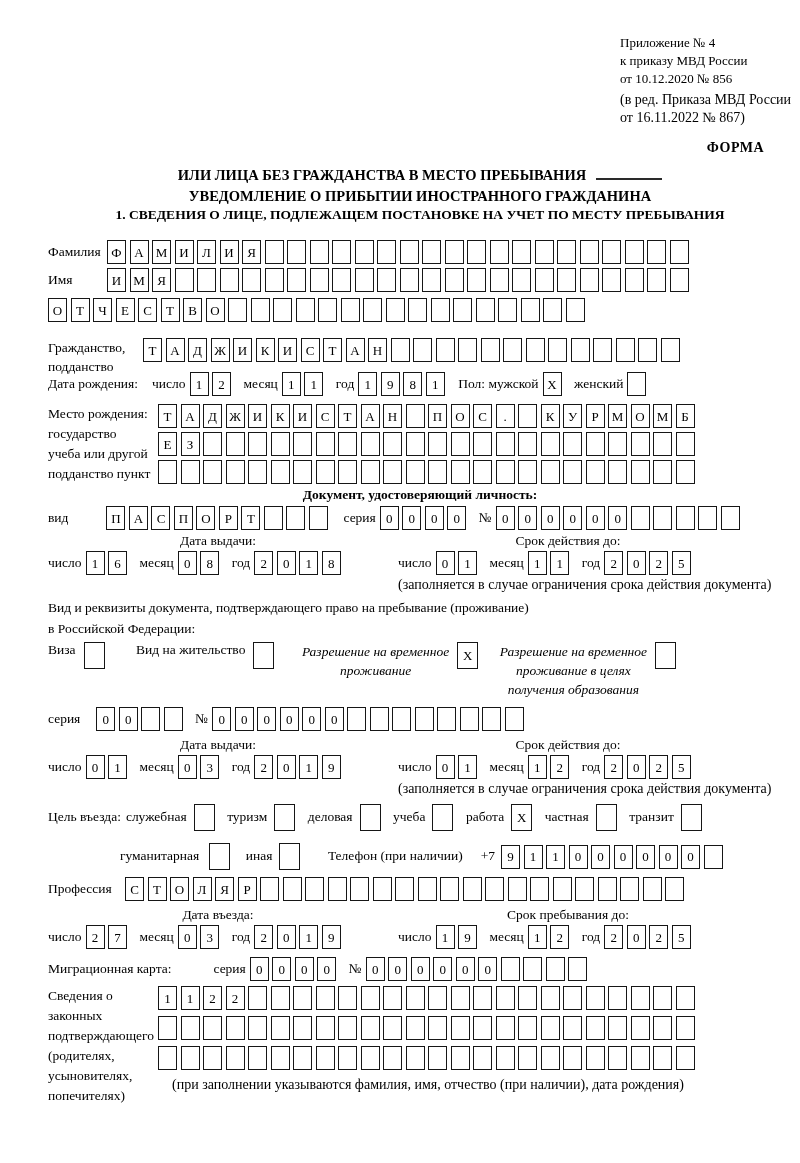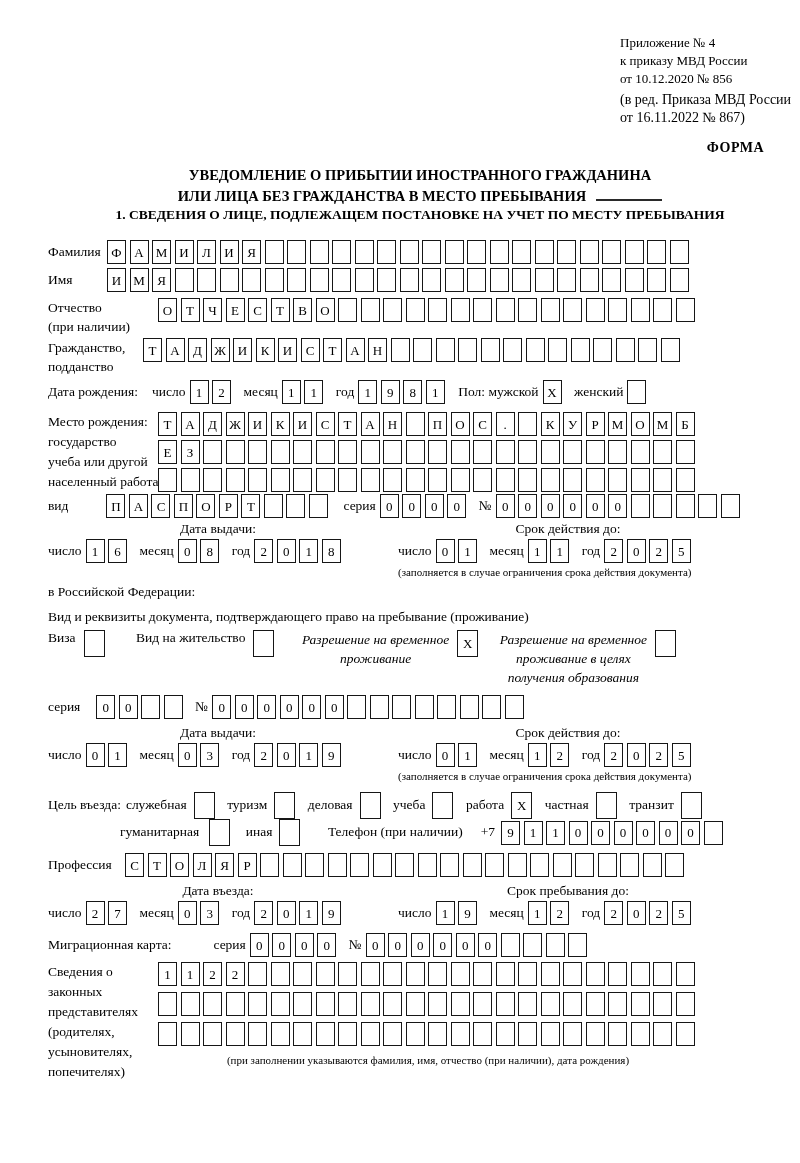--- a/index.html
+++ b/index.html
@@ -42,21 +42,21 @@
   .pol { margin:0 7px 0 9px; flex:none; }
 
   
   .dates { display:flex; align-items:flex-start; }
   .dcol  { flex:none; }
   .dcol.grow { flex:1; }
   .dhead { width:340px; text-align:center; font-size:13.5px; line-height:16px; }
   .dline { display:flex; align-items:center; margin-top:2px; white-space:nowrap; }
   .dline > span { flex:none; margin-right:4px; }
   .dline .dl { margin-left:9px; margin-right:4px; }
-  .note { font-size:11px; line-height:15px; }
+  .note { font-size:14px; line-height:15px; }
   .dates .note { margin-top:2px; white-space:nowrap; }
 
   .dochead { text-align:center; font-weight:bold; font-size:13.5px; margin-top:3px; }
   .introline { font-size:13.5px; line-height:18px; }
 
   
   .cbrow { display:flex; align-items:flex-start; margin-top:4px; white-space:nowrap; }
   .cbi { display:flex; align-items:flex-start; }
   .cbl { margin-right:8px; }
   .cbl2 { text-align:center; line-height:19px; margin-right:8px;font-style:italic; }
@@ -70,22 +70,22 @@
     <div>Приложение № 4</div>
     <div>к приказу МВД России</div>
     <div>от 10.12.2020 № 856</div>
     <div class="hsmall gap">(в ред. Приказа МВД России</div>
     <div class="hsmall">от 16.11.2022 № 867)</div>
   </div>
 
   <div class="forma">ФОРМА</div>
 
   <div class="title">
+    <div><span>ИЛИ ЛИЦА БЕЗ ГРАЖДАНСТВА В МЕСТО ПРЕБЫВАНИЯ</span><span class="tline"></span></div>
     <div>УВЕДОМЛЕНИЕ О ПРИБЫТИИ ИНОСТРАННОГО ГРАЖДАНИНА</div>
-    <div><span>ИЛИ ЛИЦА БЕЗ ГРАЖДАНСТВА В МЕСТО ПРЕБЫВАНИЯ</span><span class="tline"></span></div>
   </div>
 
   <div class="sect">1. СВЕДЕНИЯ О ЛИЦЕ, ПОДЛЕЖАЩЕМ ПОСТАНОВКЕ НА УЧЕТ ПО МЕСТУ ПРЕБЫВАНИЯ</div>
 
   <div class="frow" style="margin-top:17px">
     <div class="lbl w59">Фамилия</div>
     <div class="cells">
         <span class="cell">Ф</span>
         <span class="cell">А</span>
         <span class="cell">М</span>
@@ -141,24 +141,20 @@
         <span class="cell"></span>
         <span class="cell"></span>
         <span class="cell"></span>
         <span class="cell"></span>
         <span class="cell"></span>
         <span class="cell"></span>
       </div>
   </div>
 
   <div class="frow top h30" style="margin-top:6px">
-    <div class="lbl w110 two">
-      <div>Отчество</div>
-      <div>(при наличии)</div>
-    </div>
     <div class="cells">
         <span class="cell">О</span>
         <span class="cell">Т</span>
         <span class="cell">Ч</span>
         <span class="cell">Е</span>
         <span class="cell">С</span>
         <span class="cell">Т</span>
         <span class="cell">В</span>
         <span class="cell">О</span>
         <span class="cell"></span>
@@ -206,21 +202,21 @@
         <span class="cell"></span>
         <span class="cell"></span>
         <span class="cell"></span>
         <span class="cell"></span>
         <span class="cell"></span>
         <span class="cell"></span>
         <span class="cell"></span>
       </div>
   </div>
 
-  <div class="frow" style="margin-top:12px">
+  <div class="frow" style="margin-top:4px">
     <span class="lbl">Дата рождения:</span>
     <span class="dl" style="margin-left:14px">число</span>
     <div class="cells">
         <span class="cell">1</span>
         <span class="cell">2</span>
       </div>
     <span class="dl">месяц</span>
     <div class="cells">
         <span class="cell">1</span>
         <span class="cell">1</span>
@@ -240,21 +236,21 @@
     <div class="cells">
         <span class="cell"></span>
       </div>
   </div>
 
   <div class="frow top" style="margin-top:8px">
     <div class="lbl w110 two" style="line-height:20px">
       <div>Место рождения:</div>
       <div>государство</div>
       <div>учеба или другой</div>
-      <div>населенный работа</div>
+      <div>подданство пункт</div>
     </div>
     <div class="stack">
       <div class="cells">
           <span class="cell">Т</span>
           <span class="cell">А</span>
           <span class="cell">Д</span>
           <span class="cell">Ж</span>
           <span class="cell">И</span>
           <span class="cell">К</span>
           <span class="cell">И</span>
@@ -324,20 +320,21 @@
           <span class="cell"></span>
           <span class="cell"></span>
           <span class="cell"></span>
           <span class="cell"></span>
           <span class="cell"></span>
           <span class="cell"></span>
         </div>
     </div>
   </div>
 
+  <div class="dochead">Документ, удостоверяющий личность:</div>
 
   <div class="frow" style="margin-top:2px">
     <span class="lbl">вид</span>
     <div class="cells" style="margin-left:38px">
         <span class="cell">П</span>
         <span class="cell">А</span>
         <span class="cell">С</span>
         <span class="cell">П</span>
         <span class="cell">О</span>
         <span class="cell">Р</span>
@@ -410,22 +407,22 @@
             <span class="cell">2</span>
             <span class="cell">0</span>
             <span class="cell">2</span>
             <span class="cell">5</span>
           </div>
       </div>
       <div class="note">(заполняется в случае ограничения срока действия документа)</div>
     </div>
   </div>
 
+  <div class="introline" style="margin-top:7px">Вид и реквизиты документа, подтверждающего право на пребывание (проживание)</div>
   <div class="introline" style="margin-top:3px">в Российской Федерации:</div>
-  <div class="introline" style="margin-top:7px">Вид и реквизиты документа, подтверждающего право на пребывание (проживание)</div>
 
   <div class="cbrow">
     <div class="cbi">
       <span class="cbl">Виза</span>
       <div class="cells big">
           <span class="cell"></span>
         </div>
     </div>
     <div class="cbi" style="margin-left:28px">
       <span class="cbl">Вид на жительство</span>
@@ -554,21 +551,21 @@
     <span class="pol">частная</span>
     <div class="cells big">
         <span class="cell"></span>
       </div>
     <span class="pol">транзит</span>
     <div class="cells big">
         <span class="cell"></span>
       </div>
   </div>
 
-  <div class="frow" style="margin-top:0;padding-left:72px">
+  <div class="frow" style="margin-top:12px;padding-left:72px">
     <span>гуманитарная</span>
     <div class="cells big" style="margin-left:10px">
         <span class="cell"></span>
       </div>
     <span class="pol" style="margin-left:12px">иная</span>
     <div class="cells big">
         <span class="cell"></span>
       </div>
     <span style="margin-left:24px">Телефон (при наличии)</span>
     <span style="margin-left:18px">+7</span>
@@ -685,21 +682,21 @@
         <span class="cell"></span>
         <span class="cell"></span>
         <span class="cell"></span>
       </div>
   </div>
 
   <div class="frow top" style="margin-top:5px">
     <div class="lbl w110" style="line-height:20px">
       <div>Сведения о</div>
       <div>законных</div>
-      <div>представителях</div>
+      <div>подтверждающего</div>
       <div>(родителях,</div>
       <div>усыновителях,</div>
       <div>попечителях)</div>
     </div>
     <div class="stack">
       <div class="cells">
           <span class="cell">1</span>
           <span class="cell">1</span>
           <span class="cell">2</span>
           <span class="cell">2</span>

